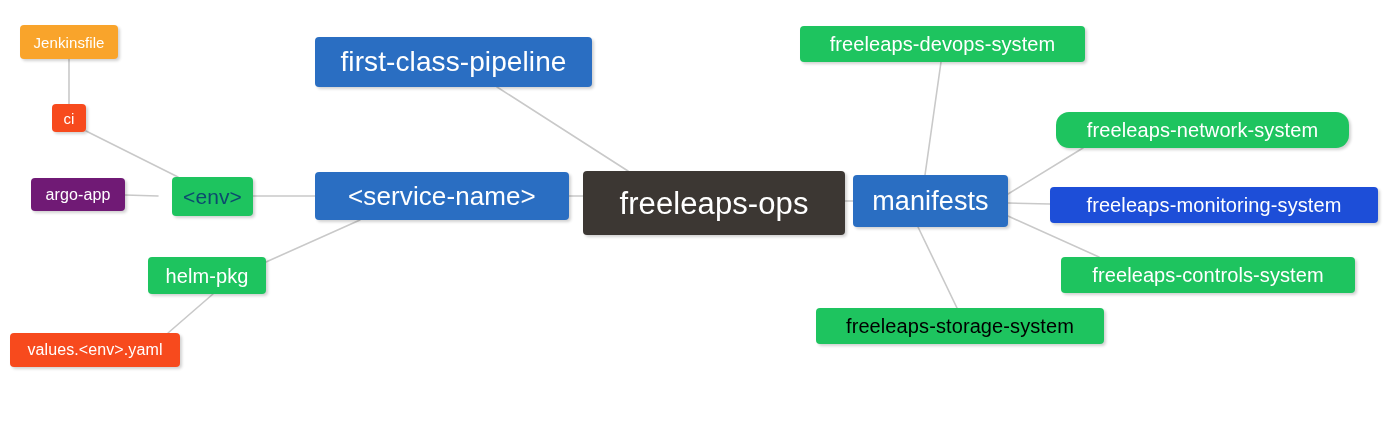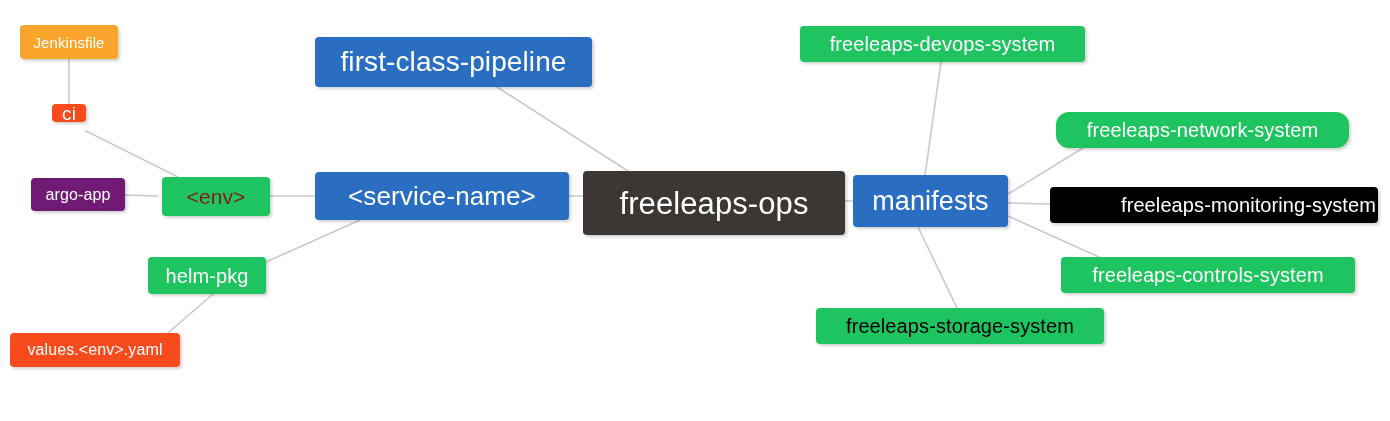--- a/index.html
+++ b/index.html
@@ -64,27 +64,27 @@
       <line x1="925" y1="175" x2="941" y2="62" stroke="#c9c9c9" stroke-width="1.6" stroke-linecap="round"></line>
       <line x1="1008" y1="194" x2="1083" y2="148" stroke="#c9c9c9" stroke-width="1.6" stroke-linecap="round"></line>
       <line x1="1008" y1="203" x2="1050" y2="204" stroke="#c9c9c9" stroke-width="1.6" stroke-linecap="round"></line>
       <line x1="1008" y1="216" x2="1099" y2="257" stroke="#c9c9c9" stroke-width="1.6" stroke-linecap="round"></line>
       <line x1="918" y1="227" x2="957" y2="308" stroke="#c9c9c9" stroke-width="1.6" stroke-linecap="round"></line>
     </svg>
   <div id="node-layer">
       <div class="node" style="left: 20px; top: 25px; width: 98px; height: 34px; background: rgb(249, 164, 43); font-size: 15px; color: rgb(255, 255, 255);">
         <span class="node-label">Jenkinsfile</span>
       </div>
-      <div class="node" style="left: 52px; top: 104px; width: 34px; height: 18px; background: rgb(247, 74, 29); font-size: 19px; color: rgb(255, 255, 255);">
+      <div class="node" style="left: 52px; top: 104px; width: 34px; height: 28px; background: rgb(247, 74, 29); font-size: 15px; color: rgb(255, 255, 255);">
         <span class="node-label">ci</span>
       </div>
       <div class="node" style="left: 31px; top: 178px; width: 94px; height: 33px; background: #701a75; font-size: 16px; color: rgb(255, 255, 255);">
         <span class="node-label">argo-app</span>
       </div>
-      <div class="node" style="left: 162px; top: 177px; width: 108px; height: 39px; background: rgb(30, 196, 95); font-size: 21px; color: #7f1d1d;">
+      <div class="node" style="left: 172px; top: 177px; width: 81px; height: 39px; background: rgb(30, 196, 95); font-size: 21px; color: #0c4a6e;">
         <span class="node-label">&lt;env&gt;</span>
       </div>
       <div class="node" style="left: 148px; top: 257px; width: 118px; height: 37px; background: rgb(30, 196, 95); font-size: 20px; color: rgb(255, 255, 255);">
         <span class="node-label">helm-pkg</span>
       </div>
       <div class="node" style="left: 10px; top: 333px; width: 170px; height: 34px; background: rgb(247, 74, 29); font-size: 16px; color: rgb(255, 255, 255);">
         <span class="node-label">values.&lt;env&gt;.yaml</span>
       </div>
       <div class="node" style="left: 315px; top: 37px; width: 277px; height: 50px; background: rgb(42, 110, 194); font-size: 28px; color: rgb(255, 255, 255);">
         <span class="node-label">first-class-pipeline</span>
@@ -97,21 +97,21 @@
       </div>
       <div class="node" style="left: 853px; top: 175px; width: 155px; height: 52px; background: rgb(42, 110, 194); font-size: 27px; color: rgb(255, 255, 255);">
         <span class="node-label">manifests</span>
       </div>
       <div class="node" style="left: 800px; top: 26px; width: 285px; height: 36px; background: rgb(30, 196, 95); font-size: 20px; color: rgb(255, 255, 255);">
         <span class="node-label">freeleaps-devops-system</span>
       </div>
       <div class="node" style="left: 1056px; top: 112px; width: 293px; height: 36px; background: rgb(30, 196, 95); font-size: 20px; color: rgb(255, 255, 255); border-radius: 13px;">
         <span class="node-label">freeleaps-network-system</span>
       </div>
-      <div class="node" style="left: 1050px; top: 187px; width: 328px; height: 36px; background: #000000; font-size: 20px; color: rgb(255, 255, 255); justify-content: flex-end;">
+      <div class="node" style="left: 1050px; top: 187px; width: 328px; height: 36px; background: #1d4ed8; font-size: 20px; color: rgb(255, 255, 255);">
         <span class="node-label">freeleaps-monitoring-system</span>
       </div>
       <div class="node" style="left: 1061px; top: 257px; width: 294px; height: 36px; background: rgb(30, 196, 95); font-size: 20px; color: rgb(255, 255, 255);">
         <span class="node-label">freeleaps-controls-system</span>
       </div>
       <div class="node" style="left: 816px; top: 308px; width: 288px; height: 36px; background: rgb(30, 196, 95); font-size: 20px; color: #000000;">
         <span class="node-label">freeleaps-storage-system</span>
       </div>
     </div>
 </div>

